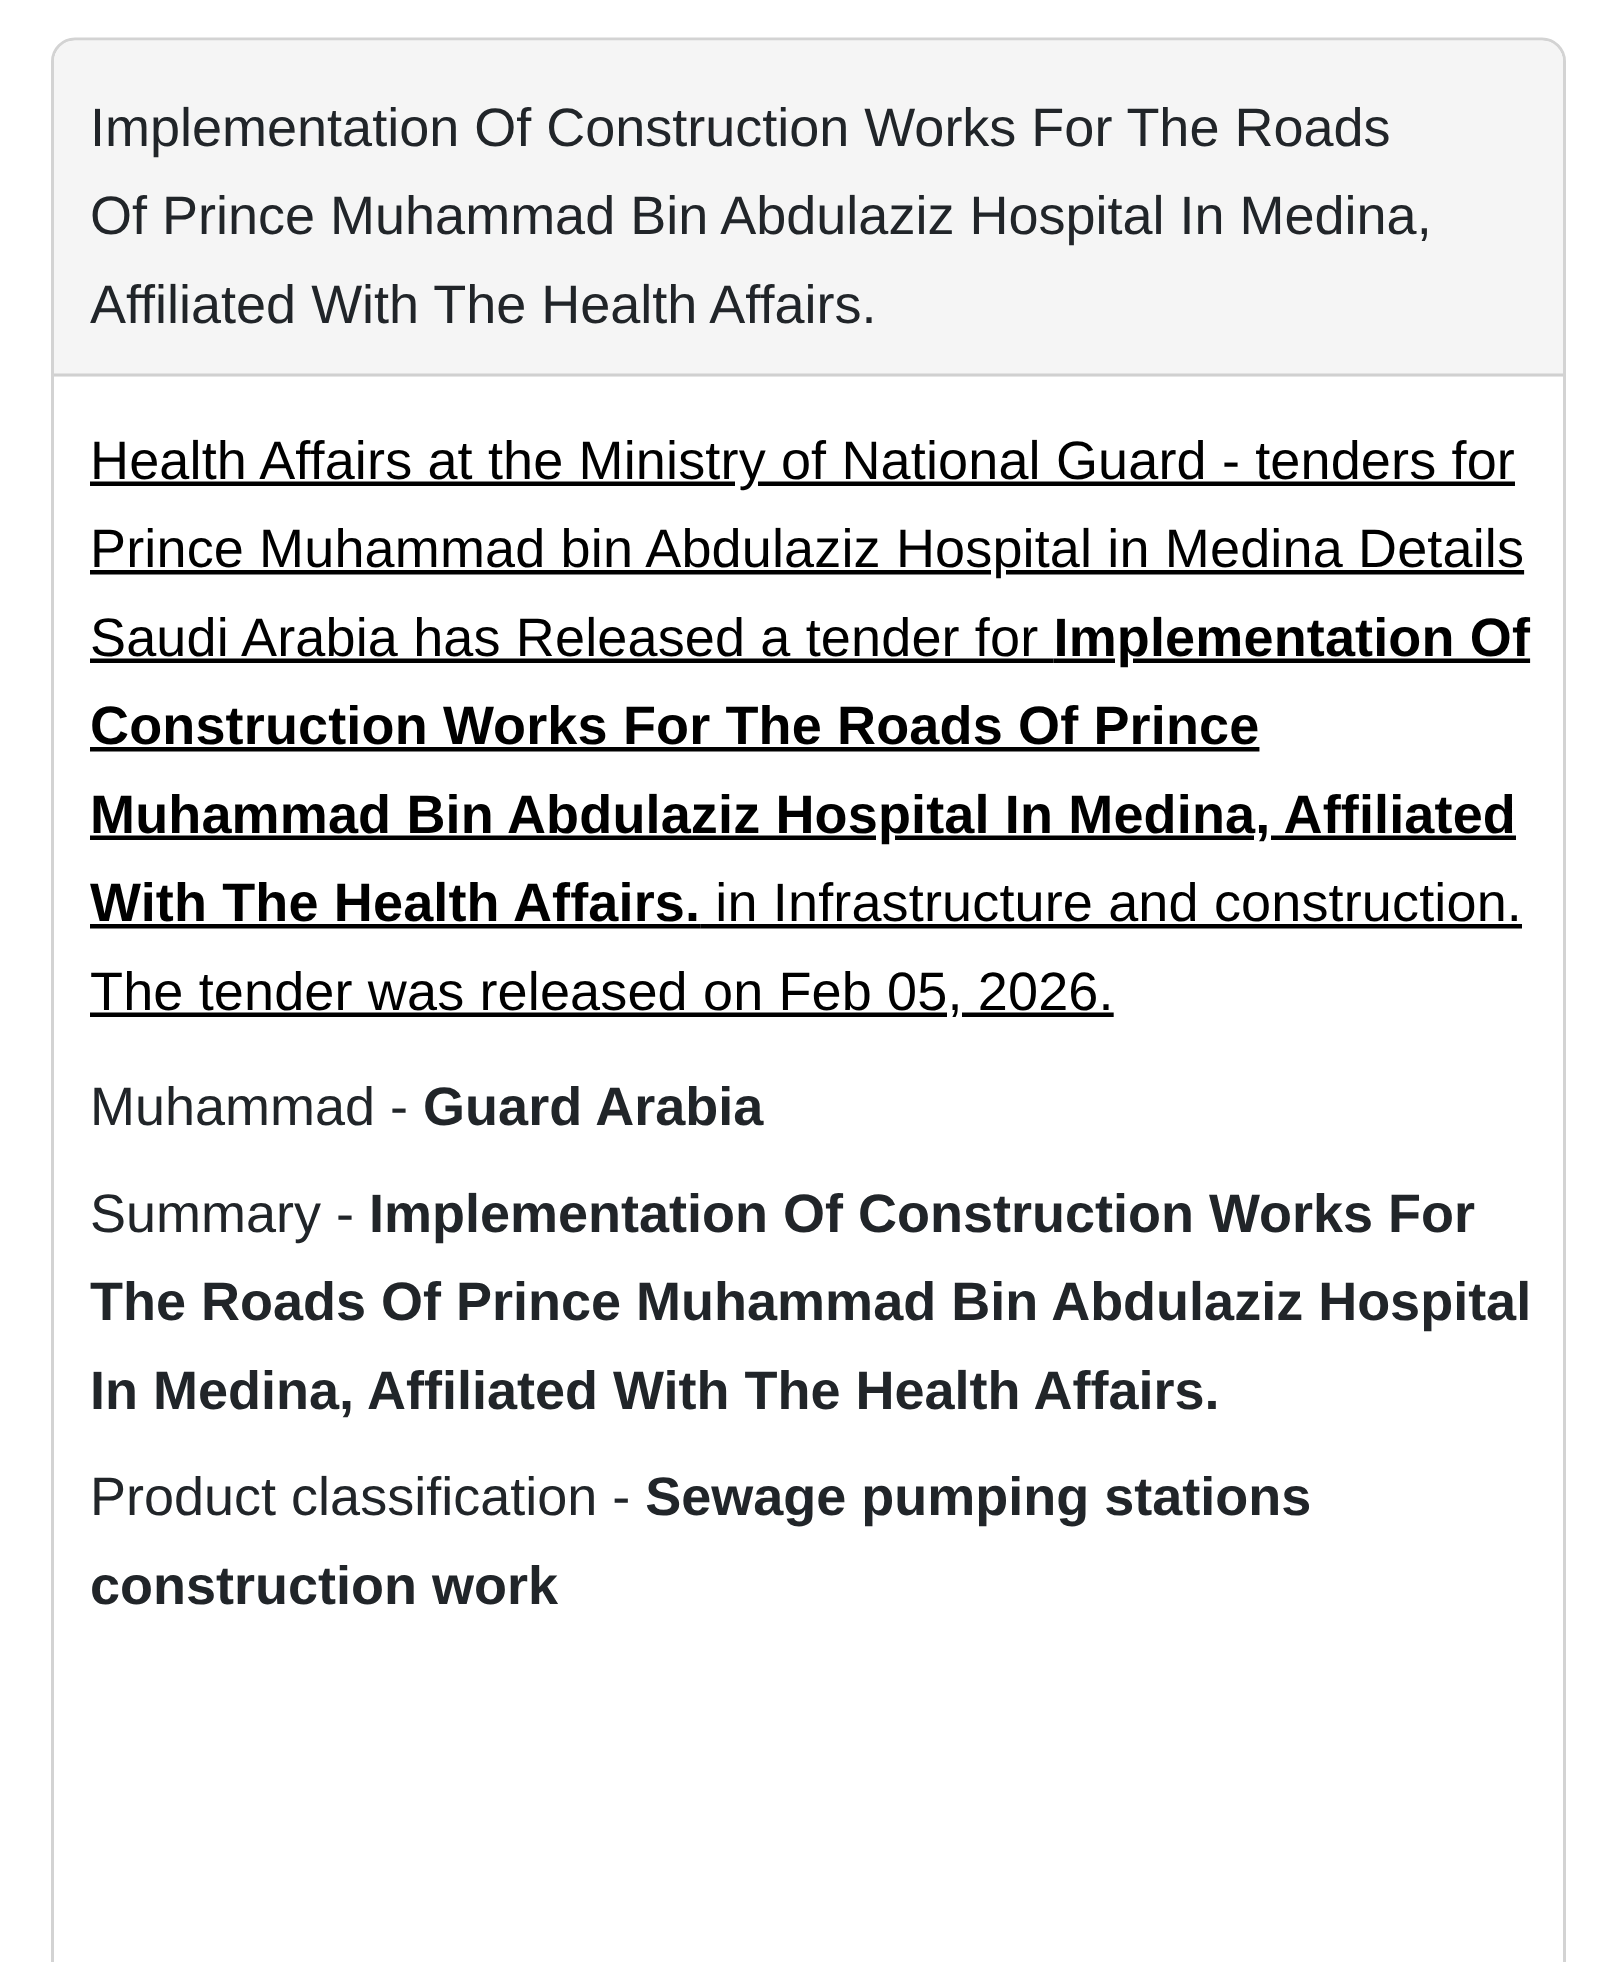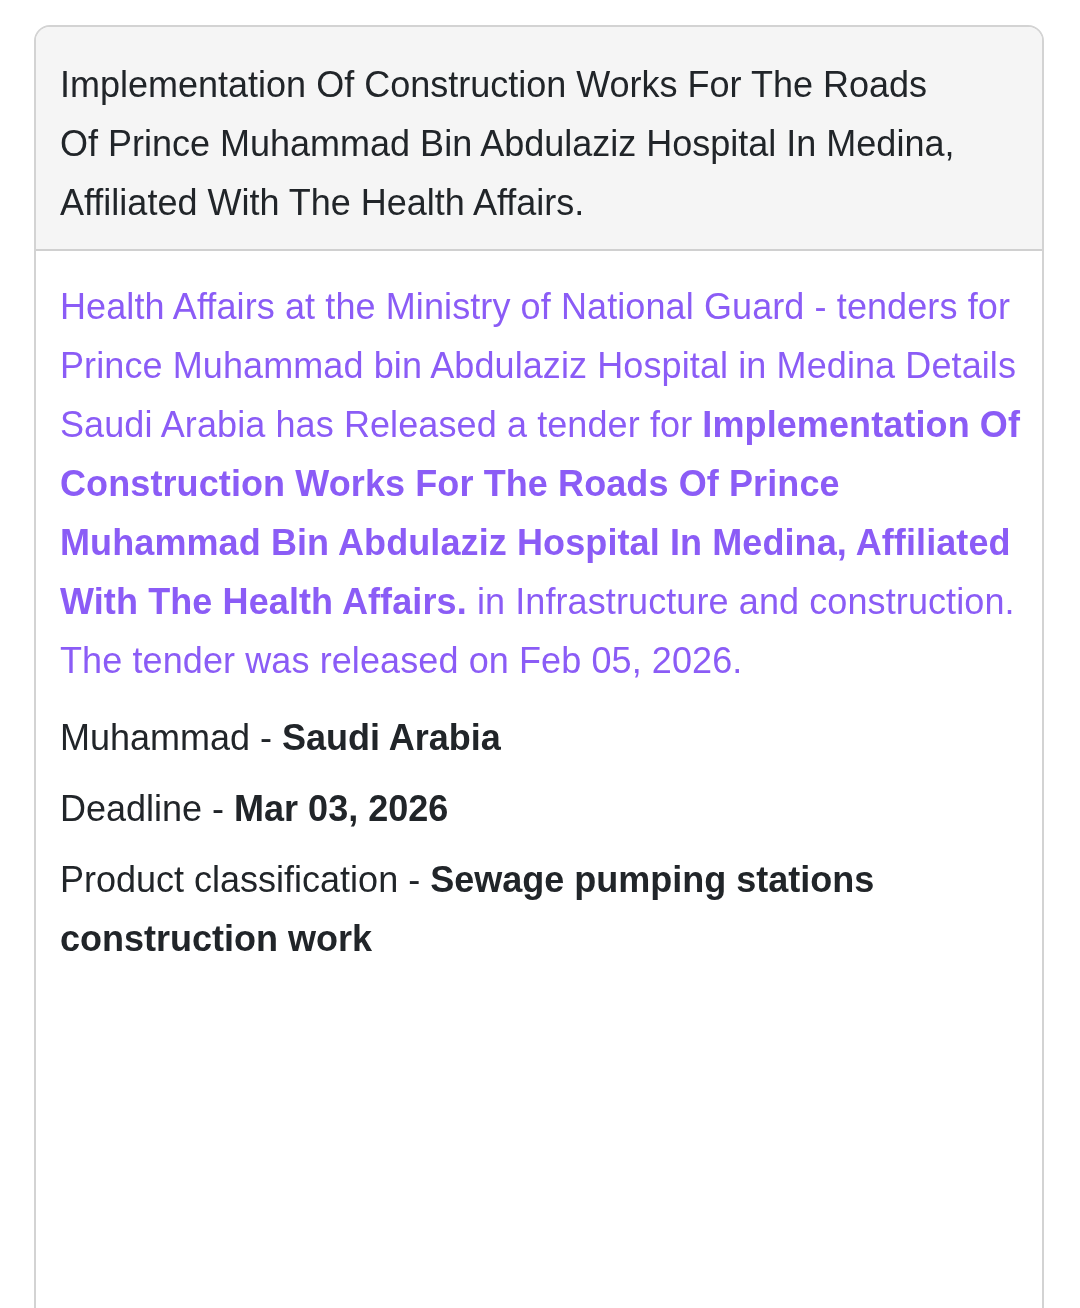--- a/index.html
+++ b/index.html
@@ -7,34 +7,34 @@
   .card {
     position: absolute; left: 34px; top: 25px; width: 1010px; height: 1300px;
     border: 2px solid #d3d3d3; border-radius: 16px; box-sizing: border-box; overflow: hidden; background: #fff;
   }
   .card-header {
     background: #f5f5f5; border-bottom: 2px solid #d0d0d0;
     padding: 28px 80px 28px 24px; height: 224px; box-sizing: border-box;
     font-size: 36px; line-height: 59px; color: #212529; font-weight: 400;
   }
   .card-body { padding: 26px 20px 0 24px; }
-  .intro { font-size: 36px; line-height: 59px; font-weight: 500; margin: 0 0 18px 0; color: #8b5cf6; letter-spacing: 0.1px; }
+  .intro { font-size: 36px; line-height: 59px; font-weight: 500; margin: 0 0 18px 0; color: #000000; letter-spacing: 0.1px; text-decoration: underline; }
   .intro b { font-weight: 700; }
   .row { font-size: 36px; line-height: 59px; margin: 0 0 12px 0; color: #212529; }
   .row .val { font-weight: 700; }
 </style>
 </head>
 <body>
 
 <div class="card">
   <div class="card-header">Implementation Of Construction Works For The Roads Of Prince Muhammad Bin Abdulaziz Hospital In Medina, Affiliated With The Health Affairs.</div>
   <div class="card-body">
     <p class="intro"><span>Health Affairs at the Ministry of National Guard - tenders for Prince Muhammad bin Abdulaziz Hospital in Medina Details Saudi Arabia has Released a tender for </span><b>Implementation Of Construction Works For The Roads Of Prince Muhammad Bin Abdulaziz Hospital In Medina, Affiliated With The Health Affairs.</b><span> in Infrastructure and construction. The tender was released on Feb 05, 2026.</span></p>
 
-    <p class="row"><span>Muhammad - </span><span class="val">Saudi Arabia</span></p>
+    <p class="row"><span>Muhammad - </span><span class="val">Guard Arabia</span></p>
 
+    <p class="row"><span>Summary - </span><span class="val">Implementation Of Construction Works For The Roads Of Prince Muhammad Bin Abdulaziz Hospital In Medina, Affiliated With The Health Affairs.</span></p>
 
-    <p class="row"><span>Deadline - </span><span class="val">Mar 03, 2026</span></p>
 
 
     <p class="row"><span>Product classification - </span><span class="val">Sewage pumping stations construction work</span></p>
   </div>
 </div>
 
 </body></html>

